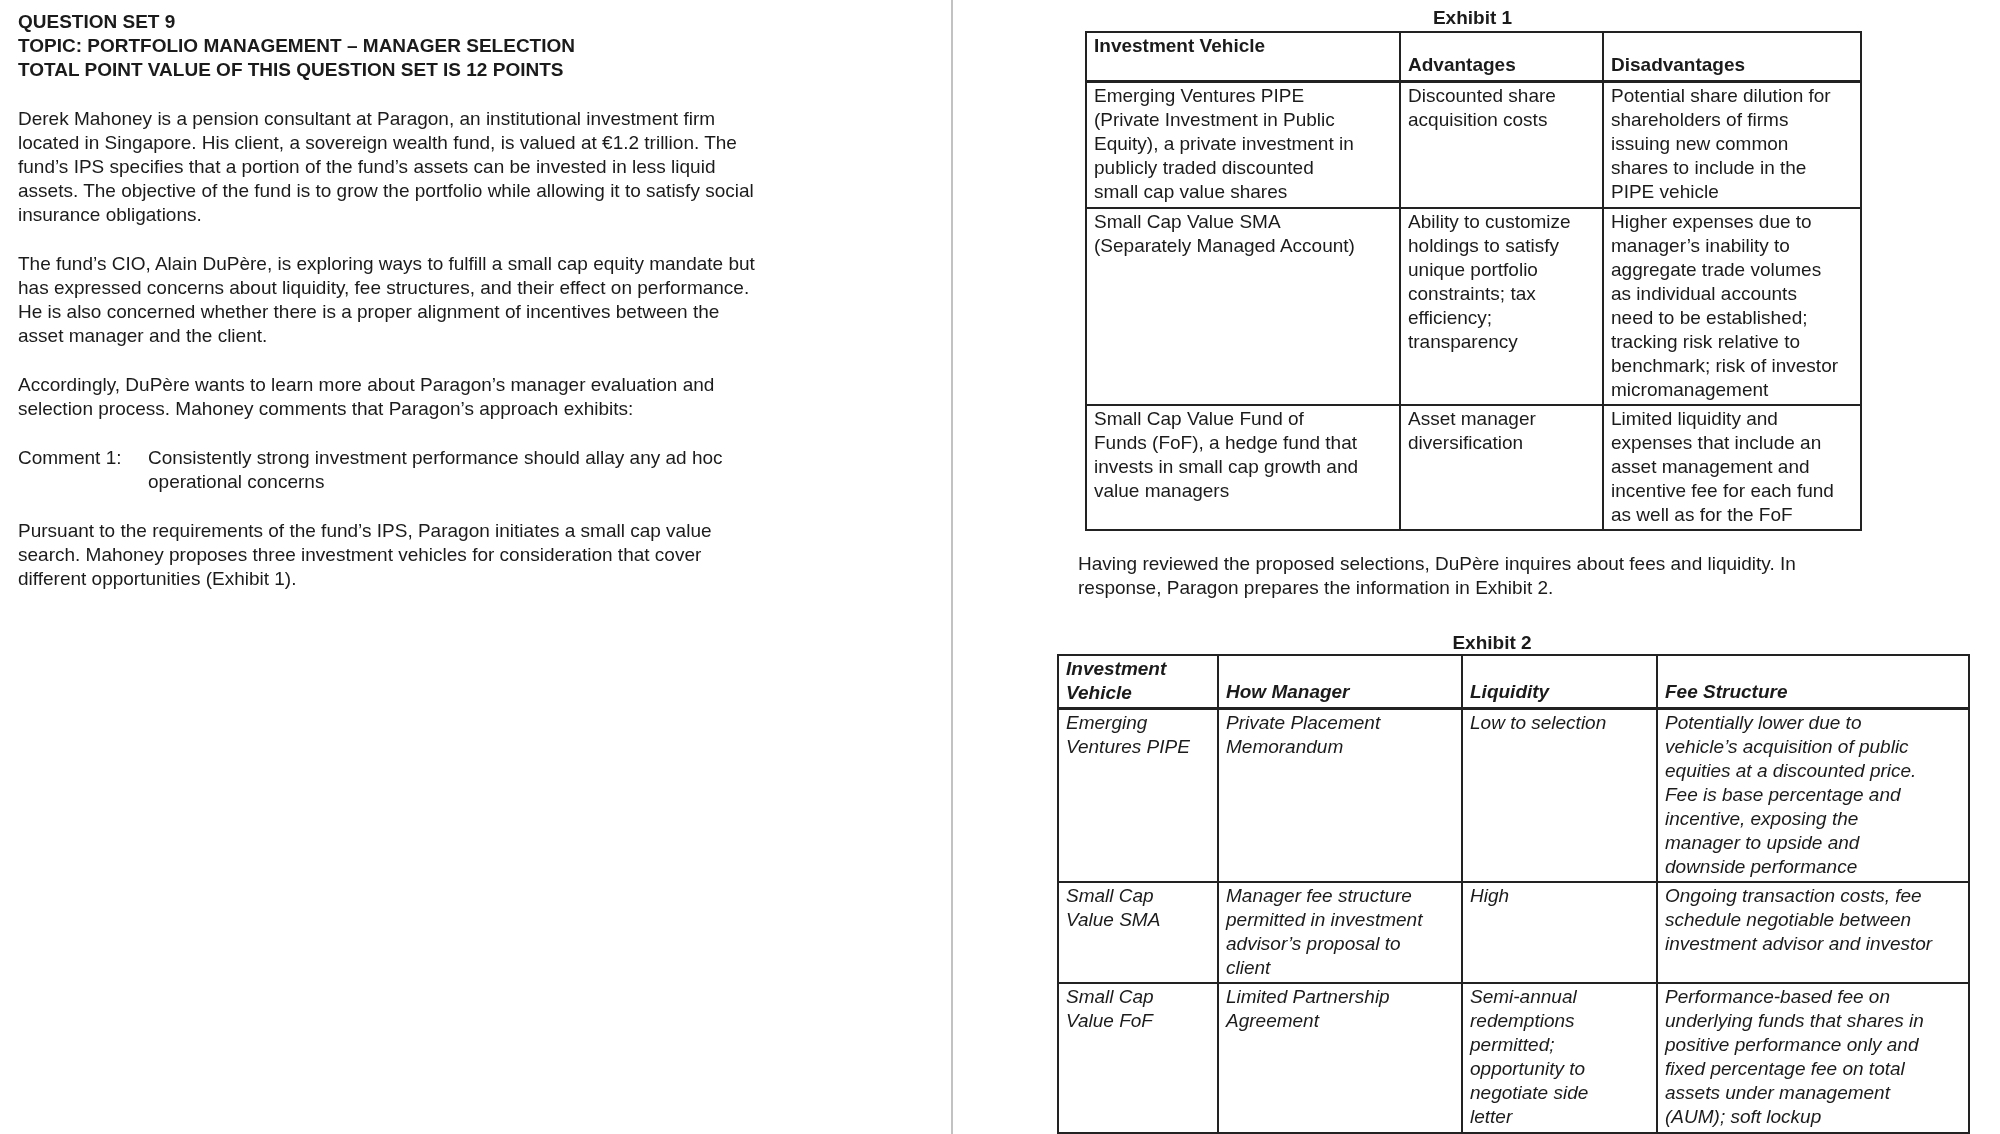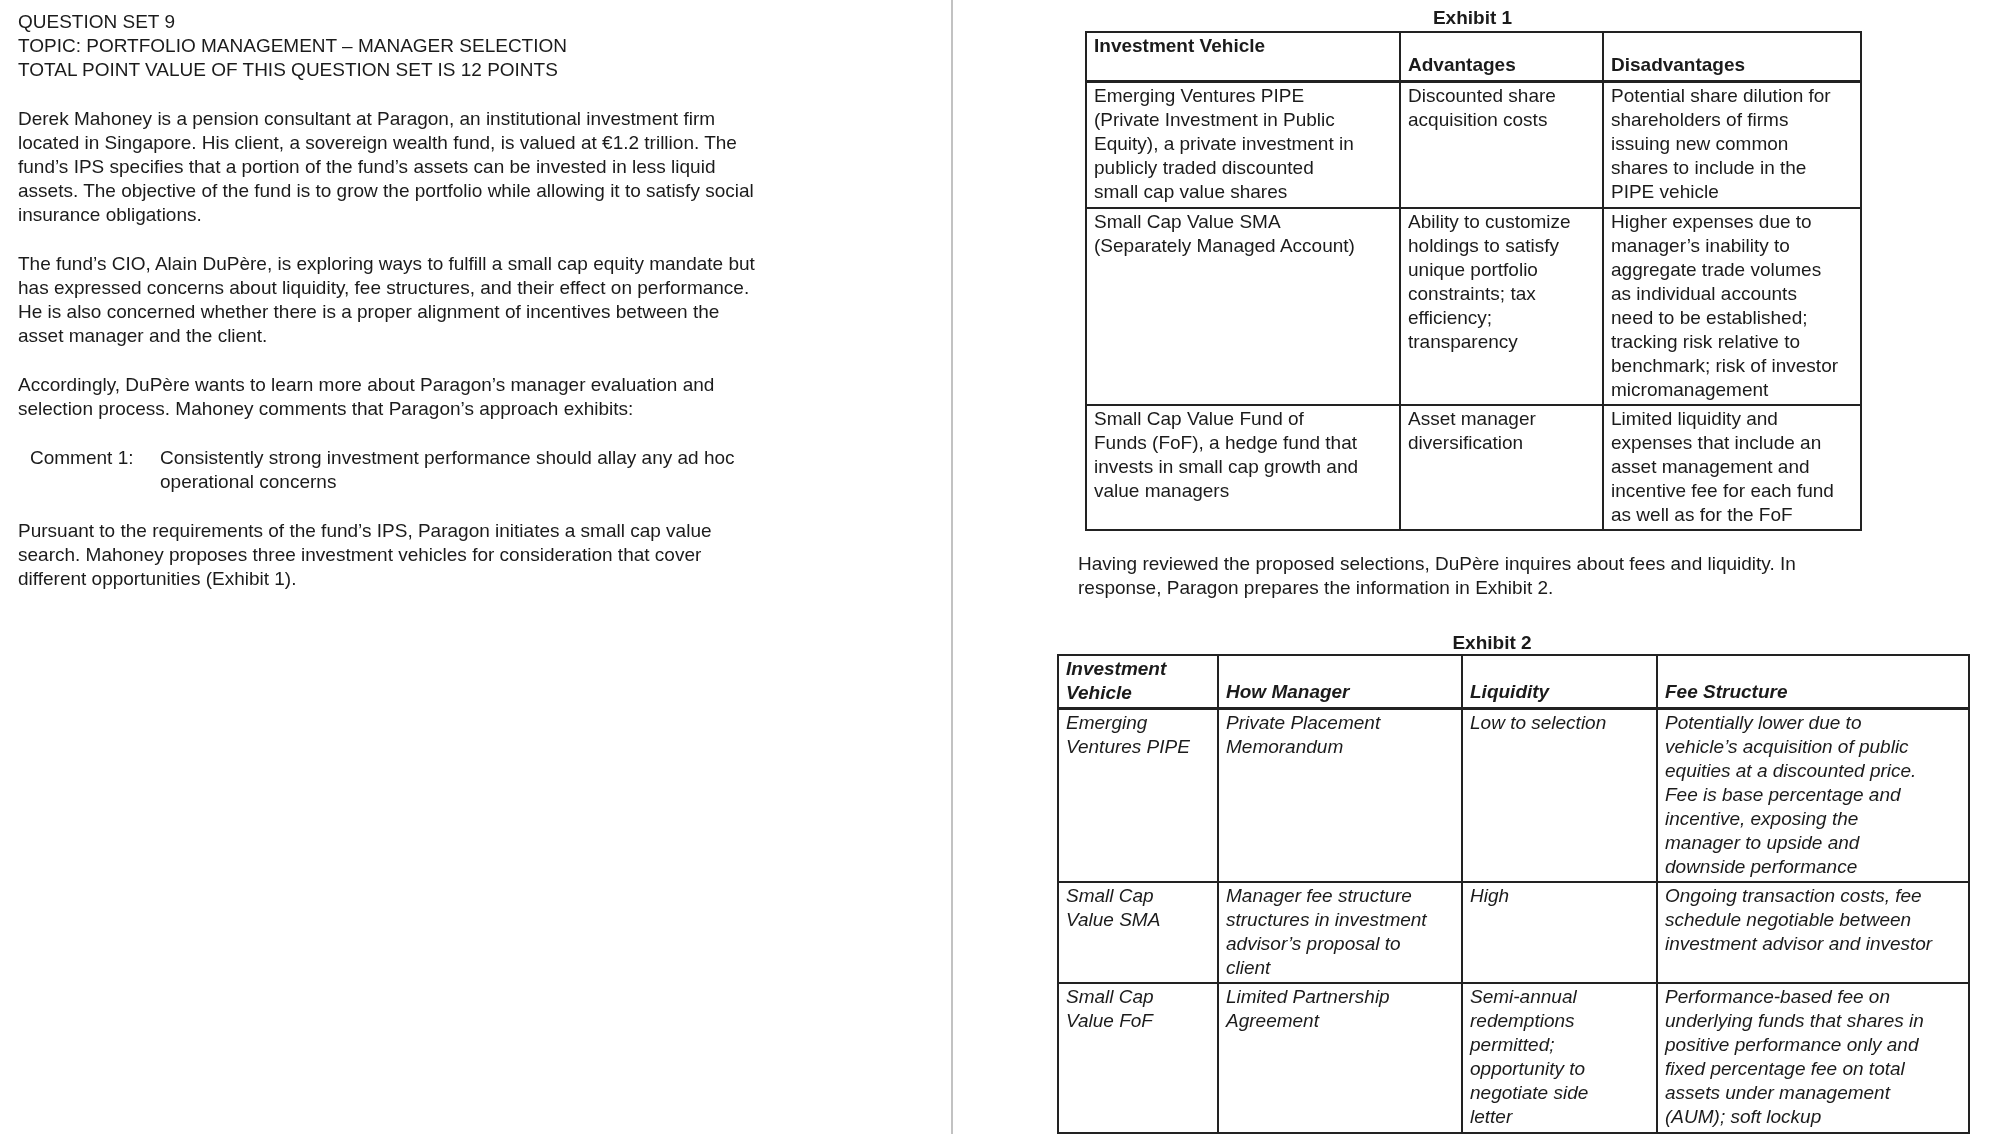--- a/index.html
+++ b/index.html
@@ -8,23 +8,23 @@
     background:#ffffff; color:#1b1b1b;
     font-family:"Liberation Sans", sans-serif;
     font-size:19px; line-height:24px;
   }
   .divider {
     position:absolute; left:951px; top:0; width:2px; height:1134px;
     background:#c2c2c2;
   }
   
   .left-page { position:absolute; left:18px; top:10px; width:916px; }
-  .heading { font-weight:normal; margin:0 0 25px 0; }
+  .heading { font-weight:bold; margin:0 0 25px 0; }
   .para { margin:0 0 25px 0; white-space:pre-line; }
-  .comment { display:flex; margin:0 0 25px 12px; }
+  .comment { display:flex; margin:0 0 25px 0; }
   .comment-label { width:130px; flex:none; }
   .comment-text { white-space:pre-line; flex:1; }
   
   .exhibit-title { position:absolute; font-weight:bold; text-align:center; }
   .ex1-title { left:1085px; top:6px;  width:775px; }
   .ex2-title { left:1067px; top:631px; width:850px; }
   .note { position:absolute; left:1078px; top:540px; width:880px; white-space:pre-line;margin-top:12px; }
   table.exhibit {
     position:absolute; border-collapse:collapse; table-layout:fixed;
     font-size:19px; line-height:24px;
@@ -166,21 +166,21 @@
 equities at a discounted price.
 Fee is base percentage and
 incentive, exposing the
 manager to upside and
 downside performance</td>
   </tr>
   <tr style="height:95px">
     <td>Small Cap
 Value SMA</td>
     <td>Manager fee structure
-structures in investment
+permitted in investment
 advisor’s proposal to
 client</td>
     <td>High</td>
     <td>Ongoing transaction costs, fee
 schedule negotiable between
 investment advisor and investor</td>
   </tr>
   <tr style="height:150px">
     <td>Small Cap
 Value FoF</td>

